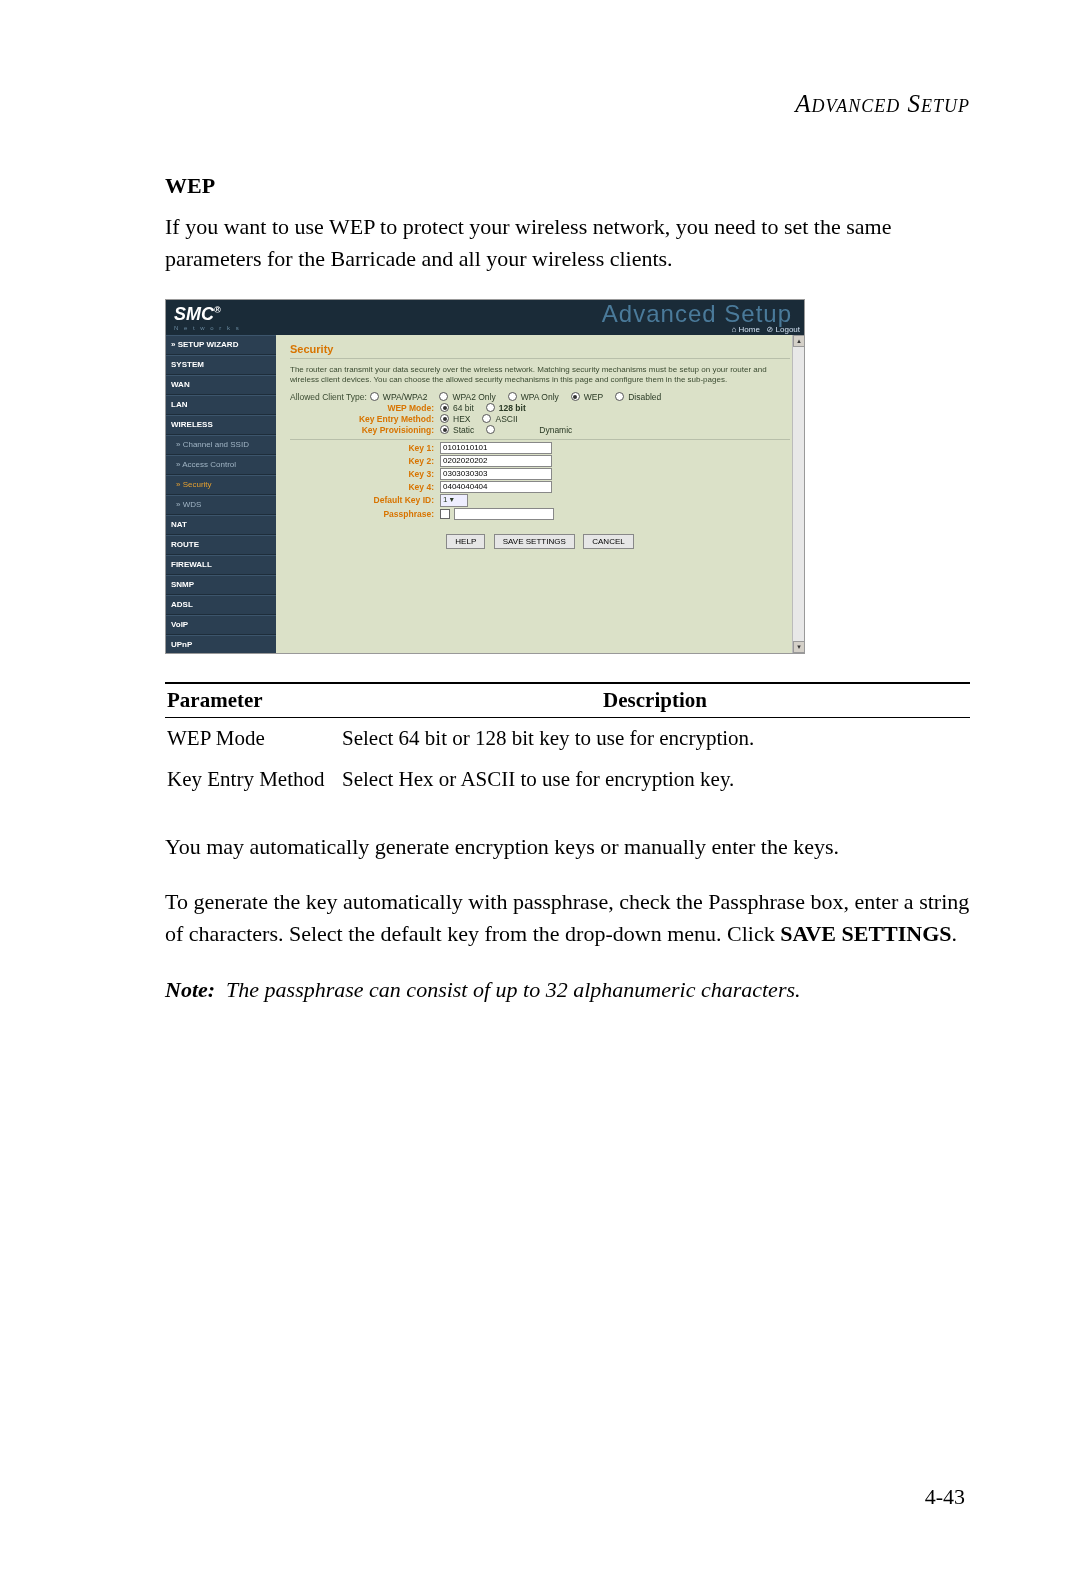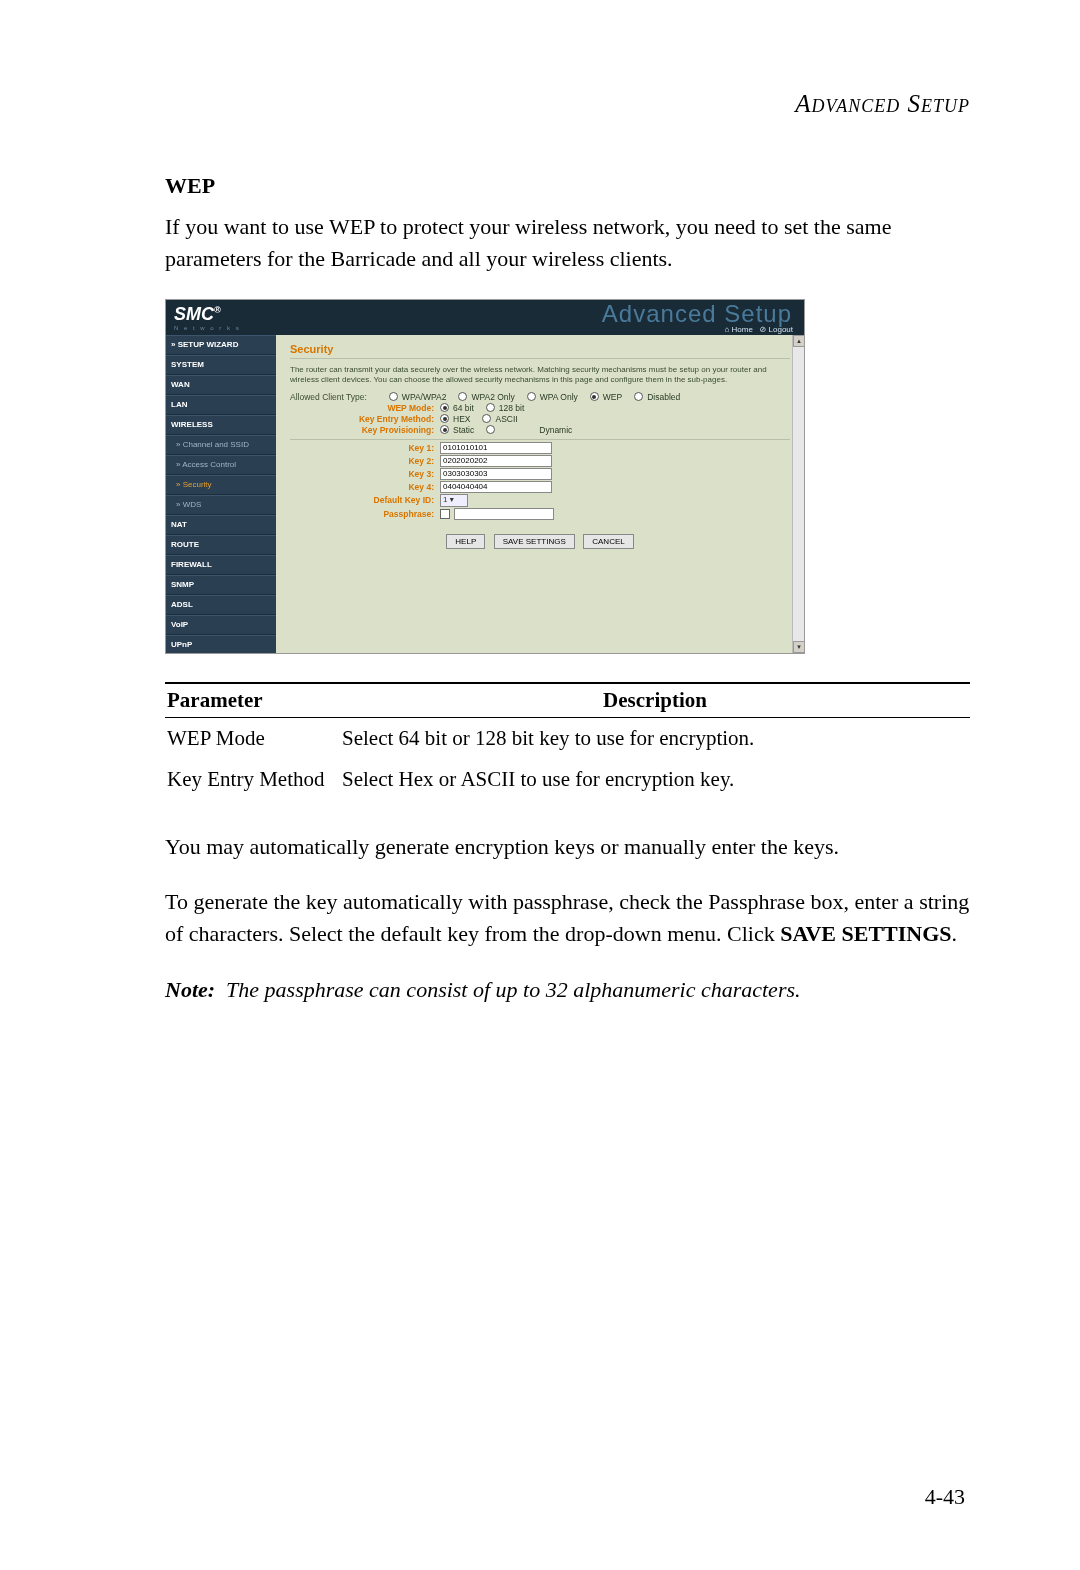--- a/index.html
+++ b/index.html
@@ -56,21 +56,21 @@
     color: #fff; font-weight: bold; font-size: 18px;
     font-family: Arial, sans-serif; font-style: italic;
   }
   .ss-logo-sub { font-size: 6px; color: #6a8aa0; letter-spacing: 2px; display:block; font-style: normal; font-weight:normal;}
   .ss-title {
     position: absolute; right: 12px; top: 0px;
     color: #4a7a9a; font-size: 24px; font-weight: 300;
     letter-spacing: 1px;
   }
   .ss-homebar {
-    position: absolute; right: 11px; bottom: 1px;
+    position: absolute; right: 4px; bottom: 1px;
     color: #d0e0f0; font-size: 8px;
   }
   .ss-body { display:flex; height: calc(100% - 35px); }
   .ss-sidebar {
     width: 110px;
     background: #2b3f52;
     color: #c8d4dc;
     font-size: 8px;
   }
   .ss-side-item {
@@ -237,42 +237,42 @@
         <div class="ss-side-item bold">QoS</div>
         <div class="ss-side-item bold">DDNS</div>
         <div class="ss-side-item bold">TOOLS</div>
         <div class="ss-side-item bold">STATUS</div>
       </div>
     <div class="ss-main">
       <h3>Security</h3>
       <div class="ss-desc">The router can transmit your data securely over the wireless network. Matching security mechanisms must be setup on your router and wireless client devices. You can choose the allowed security mechanisms in this page and configure them in the sub-pages.</div>
 
       <div class="ss-row">
-        <span style="color:#3a4a30; padding-right:22px;">Allowed Client Type:</span>
+        <span style="color:#3a4a30; padding-right:3px;">Allowed Client Type:</span>
         <span class="ss-ctrls" id="allowed-opts">
             <span class="ss-radio"></span>
             <span style="margin-right: 8px;">WPA/WPA2</span>
             <span class="ss-radio"></span>
             <span style="margin-right: 8px;">WPA2 Only</span>
             <span class="ss-radio"></span>
             <span style="margin-right: 8px;">WPA Only</span>
             <span class="ss-radio checked"></span>
             <span style="margin-right: 8px;">WEP</span>
             <span class="ss-radio"></span>
             <span style="">Disabled</span>
           </span>
       </div>
 
       <div class="ss-row">
           <span class="ss-label">WEP Mode:</span>
         <span class="ss-ctrls" id="wep-mode-opts">
             <span class="ss-radio checked"></span>
             <span style="margin-right: 8px;">64 bit</span>
             <span class="ss-radio"></span>
-            <span style="margin-right: 16px;">128 bit</span>
+            <span style="margin-right: 16px; font-weight: bold;">128 bit</span>
           </span>
         </div>
 
       <div class="ss-row">
           <span class="ss-label">Key Entry Method:</span>
         <span class="ss-ctrls" id="key-entry-opts">
             <span class="ss-radio checked"></span>
             <span style="margin-right: 8px;">HEX</span>
             <span class="ss-radio"></span>
             <span style="margin-right: 8px;">ASCII</span>

